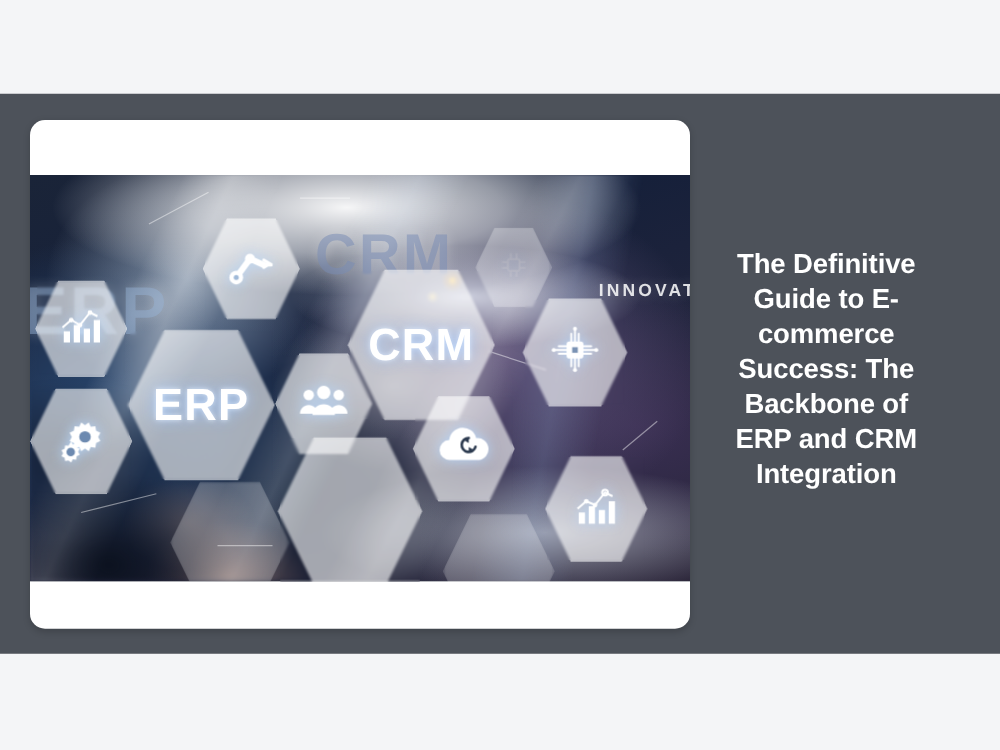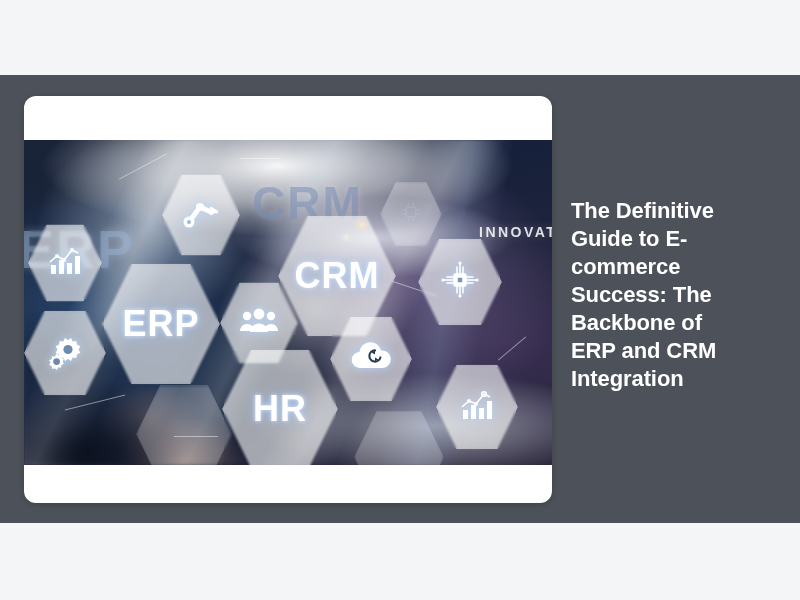--- a/index.html
+++ b/index.html
@@ -190,20 +190,21 @@
     position: absolute;
     left: 571px;
     top: 197px;
     width: 180px;
     color: #ffffff;
     font-family: "Liberation Sans", sans-serif;
     font-size: 22px;
     font-weight: 700;
     line-height: 28px;
     letter-spacing: -0.1px;
+    text-align: center;
   }
 </style>
 </head>
 <body>
 
 <div id="page">
 
   <div id="hero-band"></div>
 
   <div id="media-card">
@@ -303,21 +304,20 @@
             <path d="M26 6l1.6 3.4 3.7-.5.6 3.7 3.4 1.6-1.8 3.3 1.8 3.3-3.4 1.6-.6 3.7-3.7-.5L26 29l-3-2.2-3 2.2-1.6-3.4-3.7.5-.6-3.7-3.4-1.6 1.8-3.3-1.8-3.3 3.4-1.6.6-3.7 3.7.5L20 6l3 2.2z"></path>
             <circle cx="23" cy="17.5" r="4.6" fill="#6d8ab0"></circle>
             <path d="M12 21l1.2 2.5 2.7-.4.4 2.7 2.5 1.2-1.3 2.4 1.3 2.4-2.5 1.2-.4 2.7-2.7-.4L12 38l-2.2-1.6-2.7.4-.4-2.7L4.2 33l1.3-2.4-1.3-2.4 2.5-1.2.4-2.7 2.7.4z"></path>
             <circle cx="11.6" cy="29.6" r="3.4" fill="#6d8ab0"></circle>
           </svg>
         </span>
       </div>
 
       <div class="hex" id="hex-hr">
         <div class="hex-ring"></div>
-        <span class="hex-label">HR</span>
       </div>
 
       <div class="hex" id="hex-cloud">
         <div class="hex-ring"></div>
         <span class="hex-icon">
           <svg width="44" height="32" viewBox="0 0 44 32">
             <path d="M11 27a8 8 0 0 1-.6-16A11 11 0 0 1 32 9.5 7.5 7.5 0 0 1 34 27z" fill="#ffffff"></path>
             <circle cx="26" cy="15" r="7.4" fill="#ffffff"></circle>
             <path d="M26 9.4a5.6 5.6 0 1 0 5.4 7" fill="none" stroke="#2c3a4f" stroke-width="2.1" stroke-linecap="round"></path>
             <path d="M26 9.4 l-3.4 2 3.4 2z" fill="#2c3a4f"></path>

